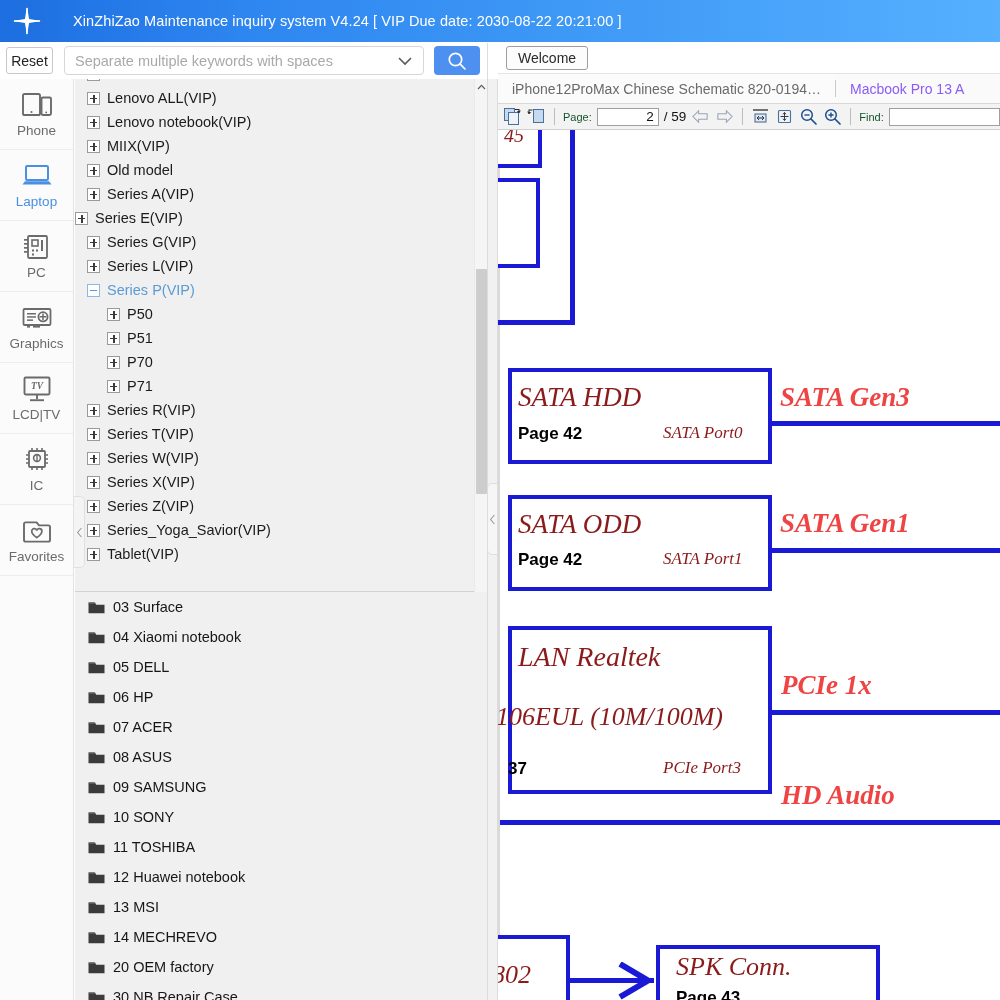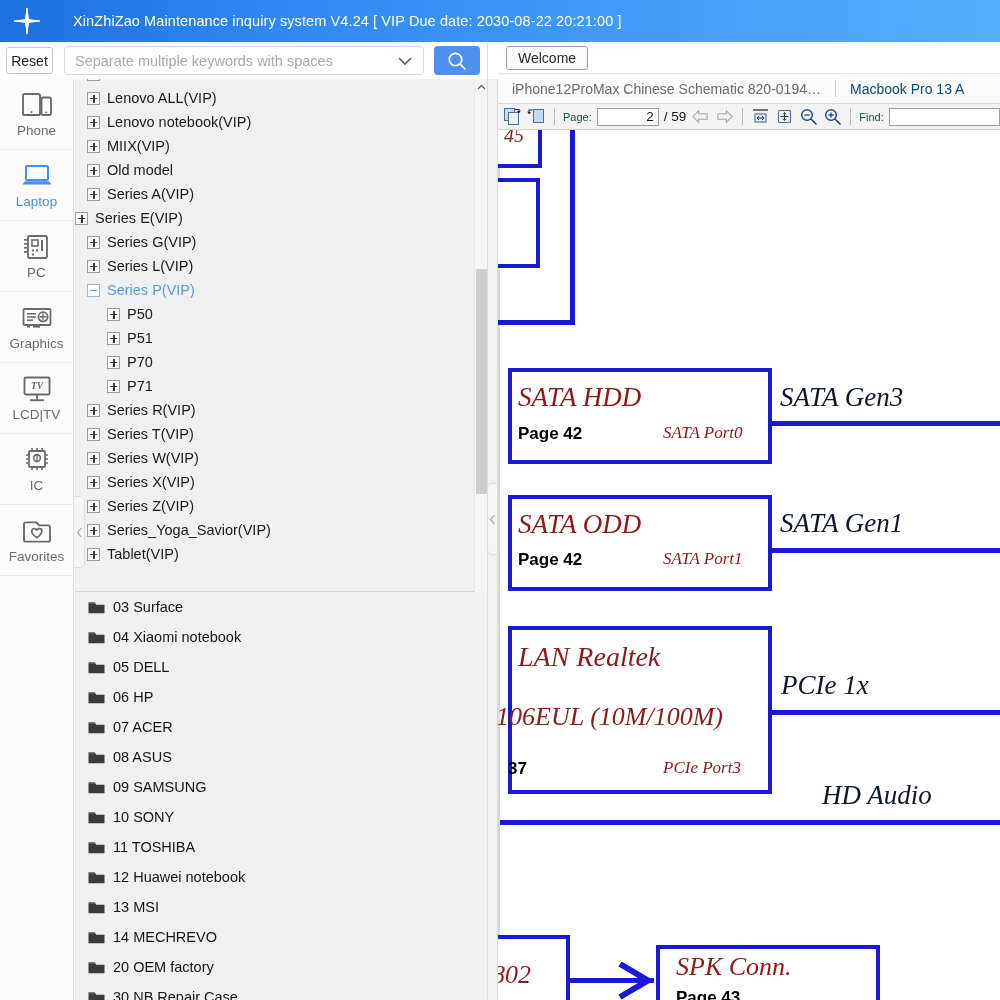--- a/index.html
+++ b/index.html
@@ -151,21 +151,21 @@
     position:absolute; left:8px; top:4px; height:24px; padding:0 11px;
     border:1px solid #9e9e9e; border-radius:3px; background:#fcfcfc;
     display:flex; align-items:center; font-size:14px; color:#2a2a2a; cursor:pointer;
   }
   .doctabs {
     position:absolute; left:0; top:32px; width:502px; height:30px;
     background:#fafafa; border-bottom:1px solid #d8d8d8; display:flex; align-items:stretch;
   }
   .doctab {
     display:flex; align-items:center; padding:0 14px; font-size:14px;
-    color:#0c4a6e; cursor:pointer; white-space:nowrap; background:#fafafa;
+    color:#8b5cf6; cursor:pointer; white-space:nowrap; background:#fafafa;
   }
   .doctab.active { color:#6a6a6a; background:#fbfbfb; }
   .tabdiv { width:1px; background:#c9c9c9; margin:6px 0; }
 
   .pdftool {
     position:absolute; left:0; top:62px; width:502px; height:26px;
     background:#f3f3f3; border-bottom:1px solid #cfcfcf;
     display:flex; align-items:center; gap:5px; padding-left:5px;
   }
   .pt-ico { width:19px; height:19px; cursor:pointer; flex:0 0 auto; }
@@ -195,22 +195,22 @@
   .sline { position:absolute; background:#1a1ad6; }
   .slab-red {
     position:absolute; color:#8b1a1a; font-family:"Liberation Serif", serif;
     font-style:italic; font-weight:400; white-space:nowrap;
   }
   .slab-blk {
     position:absolute; color:#000; font-family:"Liberation Sans", sans-serif;
     font-weight:bold; white-space:nowrap;
   }
   .slab-bus {
-    position:absolute; color:#0f172a; font-family:"Liberation Serif", serif;
-    font-weight:normal; font-style:italic; white-space:nowrap;
+    position:absolute; color:#ef4444; font-family:"Liberation Serif", serif;
+    font-weight:bold; font-style:italic; white-space:nowrap;
   }
 </style>
 </head>
 <body>
 
 <div class="titlebar">
   <svg class="app-logo" viewBox="0 0 34 34">
     <g fill="#ffffff">
       <path d="M17 3 L19.1 14.9 L31 17 L19.1 19.1 L17 31 L14.9 19.1 L3 17 L14.9 14.9 Z"></path>
       <rect x="4" y="16.2" width="26" height="1.6"></rect>
@@ -642,21 +642,21 @@
 
       <div class="sbox" style="left:8px; top:496px; width:264px; height:168px;"></div>
       <div class="slab-red" style="left:18px; top:511px; font-size:28px;">LAN Realtek</div>
       <div class="slab-red" style="left:-4px; top:572px; font-size:26px;">106EUL (10M/100M)</div>
       <div class="slab-blk" style="left:8px; top:629px; font-size:17px;">37</div>
       <div class="slab-red" style="left:163px; top:628px; font-size:17px;">PCIe Port3</div>
       <div class="sline" style="left:268px; top:580px; width:236px; height:5px;"></div>
       <div class="slab-bus" style="left:281px; top:540px; font-size:27px;">PCIe 1x</div>
 
       <div class="sline" style="left:0px; top:690px; width:504px; height:5px;"></div>
-      <div class="slab-bus" style="left:281px; top:650px; font-size:27px;margin-left:41px;">HD Audio</div>
+      <div class="slab-bus" style="left:281px; top:650px; font-size:27px;">HD Audio</div>
 
       <div class="sbox" style="left:-60px; top:805px; width:130px; height:100px;"></div>
       <div class="slab-red" style="left:-8px; top:830px; font-size:26px;">802</div>
 
       <div class="sline" style="left:68px; top:848px; width:86px; height:5px;"></div>
       <svg style="position:absolute; left:118px; top:832px; width:40px; height:38px;" viewBox="0 0 40 38">
         <path d="M2 2 L30 18.5 L2 35" stroke="#1a1ad6" stroke-width="6" fill="none"></path>
       </svg>
 
       <div class="sbox" style="left:156px; top:815px; width:224px; height:68px;"></div>

